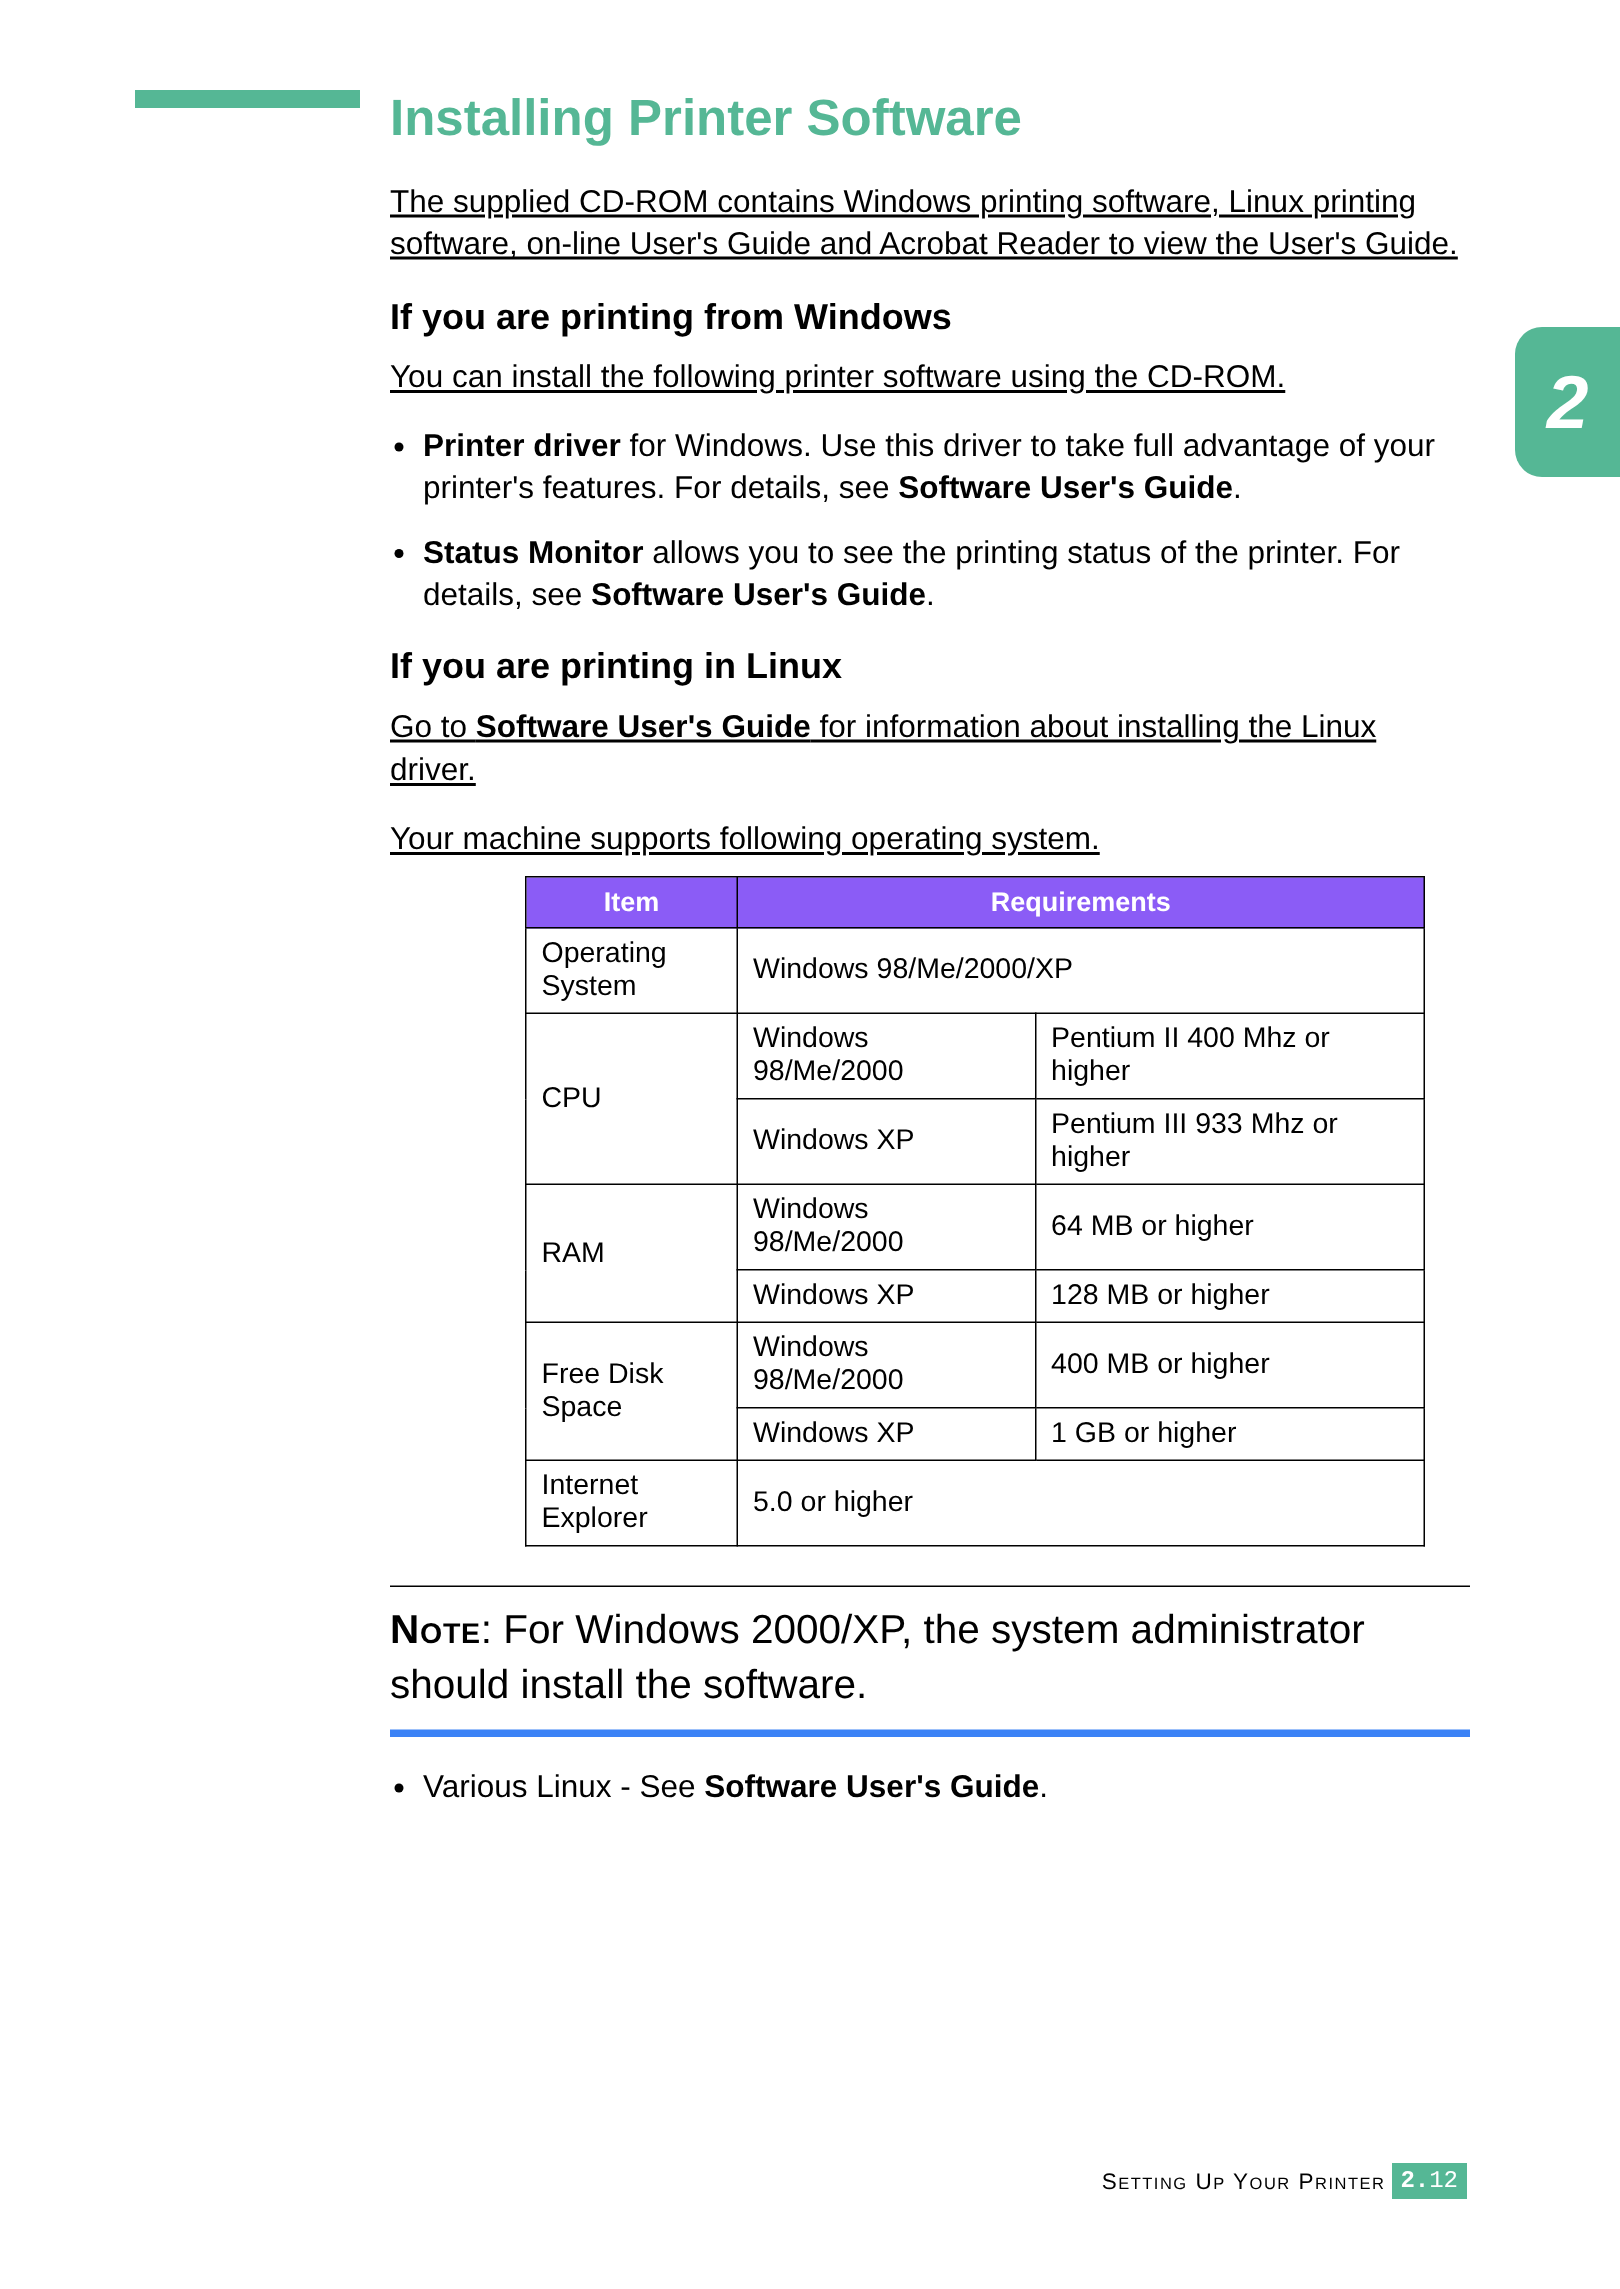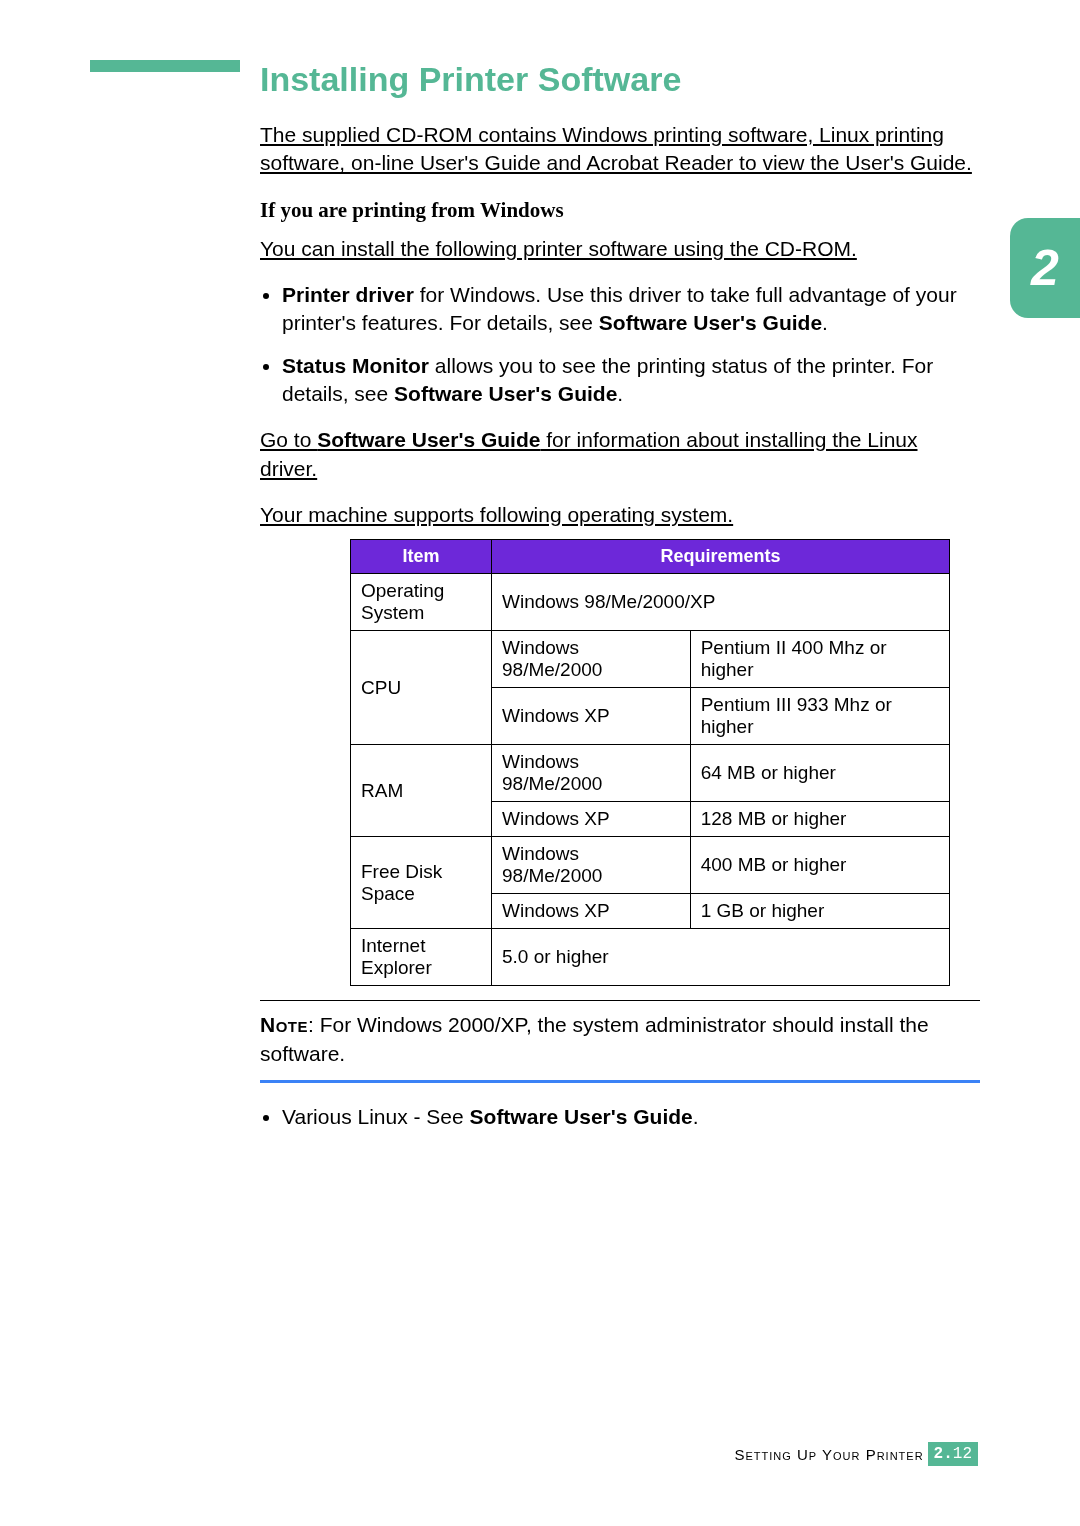--- a/index.html
+++ b/index.html
@@ -56,24 +56,23 @@
     font-weight: bold;
     margin: 0 0 22px 0;
   }
   p.body {
     font-size: 21px;
     line-height: 1.35;
     margin: 0 0 18px 0;
     text-decoration: underline;
   }
   h3.sub {
-    font-size: 21px;
+    font-size: 24px;
     font-weight: bold;
     margin: 20px 0 12px 0;
-    font-family: Liberation Serif, serif;
   }
   ul.bullets {
     margin: 0 0 18px 0;
     padding-left: 22px;
   }
   ul.bullets li {
     font-size: 21px;
     line-height: 1.35;
     margin-bottom: 14px;
   }
@@ -90,33 +89,33 @@
     width: 600px;
     font-size: 19px;
   }
   table.req th, table.req td {
     border: 1px solid #000;
     padding: 6px 10px;
     text-align: left;
     vertical-align: middle;
   }
   table.req thead th {
-    background: #6d28d9;
+    background: #8b5cf6;
     color: #fff;
     font-weight: bold;
     text-align: center;
     font-size: 18px;
   }
   .col-item { width: 120px; }
   .note-block {
     border-top: 1px solid #000;
-    border-bottom: 3px solid #3b82f6;
-    margin-top: 14px;
+    border-bottom: 5px solid #3b82f6;
+    margin-top: 26px;
     padding: 10px 0 12px 0;
-    font-size: 21px;
+    font-size: 27px;
     line-height: 1.35;
   }
   .note-label {
     font-variant: small-caps;
     font-weight: bold;
     letter-spacing: 0.5px;
   }
   .footer {
     position: absolute;
     right: 102px;
@@ -159,20 +158,21 @@
     <p class="body">You can install the following printer software using the CD-ROM.</p>
     <ul class="bullets">
       <li>
         <span class="b">Printer driver</span><span> for Windows. Use this driver to take full advantage of your printer's features. For details, see </span><span class="b">Software User's Guide</span><span>.</span>
       </li>
       <li>
         <span class="b">Status Monitor</span><span> allows you to see the printing status of the printer. For details, see </span><span class="b">Software User's Guide</span><span>.</span>
       </li>
     </ul>
 
+    <h3 class="sub">If you are printing in Linux</h3>
     <p class="body">
       <span>Go to </span><span class="b">Software User's Guide</span><span> for information about installing the Linux driver.</span>
     </p>
 
     <p class="body" style="margin-bottom:10px">Your machine supports following operating system.</p>
 
     <table class="req">
       <thead>
         <tr>
           <th class="col-item">Item</th>

